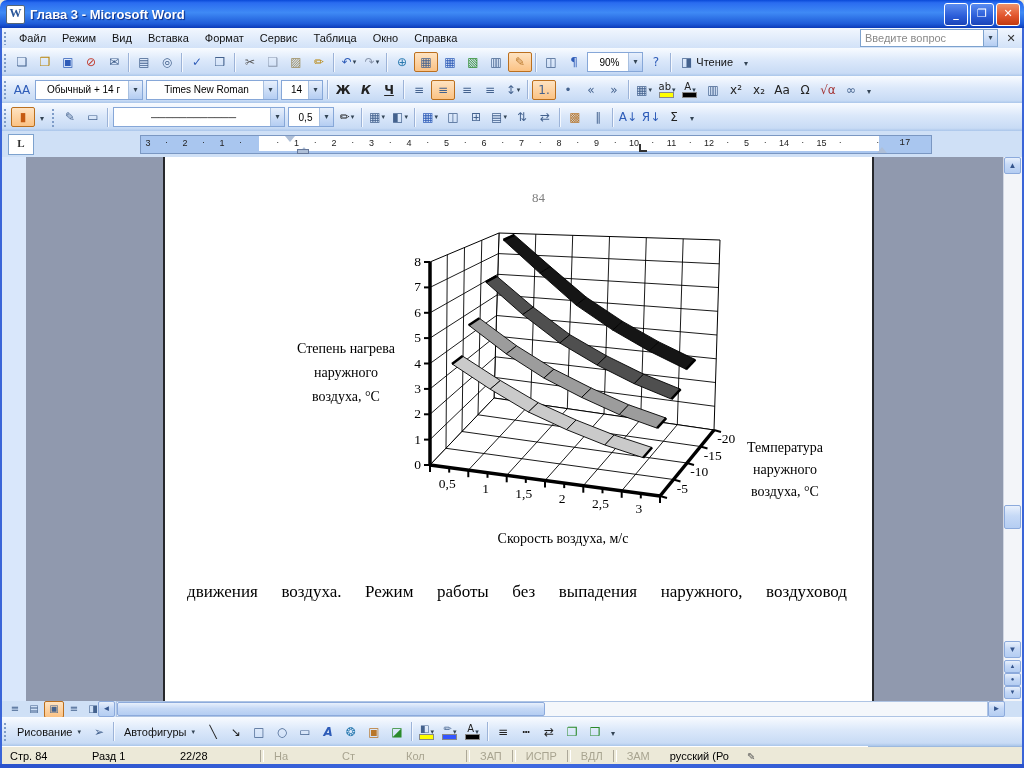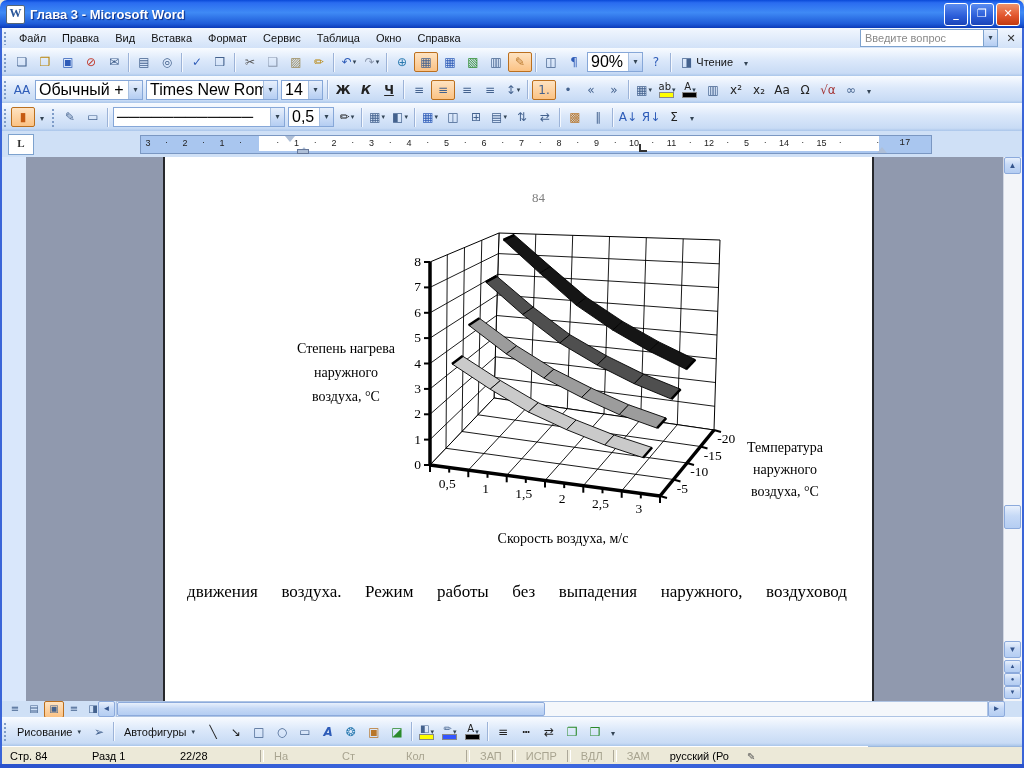--- a/index.html
+++ b/index.html
@@ -37,21 +37,21 @@
   .tsep{width:1px;height:19px;background:#9cb3d8;border-right:1px solid #f4f8fe;margin:0 2px;}
   .tbtn{position:relative;min-width:22px;height:20px;border-radius:2px;display:flex;
     align-items:center;justify-content:center;}
   .tbtn .g{font-family:"DejaVu Sans",sans-serif;font-size:12px;line-height:18px;}
   .tbtn.act{background:linear-gradient(180deg,#fee3c2,#fbc284);border:1px solid #bb6f1e;height:18px;}
   .tbtn .dd{font-size:7px;color:#345;margin-left:1px;}
   .tbtn.hasbar .g{font-size:10px;line-height:10px;margin-top:-5px;}
   .cbar{position:absolute;bottom:2px;left:3px;width:13px;height:4px;border:1px solid #888;}
   .b{font-weight:bold}.i{font-style:italic}.u{text-decoration:underline}
   .combo{height:18px;background:#fff;border:1px solid #86a7d8;display:flex;align-items:center;margin:0 1px;}
-  .cv{flex:1;font-size:16px;padding-left:3px;white-space:nowrap;overflow:hidden;color:#000;}
+  .cv{flex:1;font-size:10px;padding-left:3px;white-space:nowrap;overflow:hidden;color:#000;text-align:center;}
   .cdd{width:13px;height:100%;text-align:center;font-size:8px;color:#345;line-height:17px;
     background:linear-gradient(180deg,#e8f0fc,#b4cdf2);border-left:1px solid #a8c0e0;}
   .lblbtn{padding:0 6px;gap:4px;}
   .lblbtn .lt{font-size:11px;color:#111;}
   .chev{width:12px;height:22px;font-size:8px;color:#345;text-align:center;line-height:26px;}
   
   .rulerrow{position:absolute;left:0;top:131px;width:1024px;height:26px;background:#cfe0f6;}
   .tabsel{position:absolute;left:8px;top:3px;width:24px;height:19px;background:#fff;
     border:1px solid #7da2ce;color:#333;font:bold 11px/17px "Liberation Serif",serif;text-align:center;}
   .rstrip{position:absolute;left:140px;top:4px;width:790px;height:17px;background:#a9c6ef;
@@ -119,21 +119,21 @@
       <div class="cap">_</div>
       <div class="cap">❐</div>
       <div class="cap close">✕</div>
     </div>
   </div>
 
   <div class="menubar">
     <div class="mgrip"></div>
     <div style="display:flex">
         <div class="mitem">Файл</div>
-        <div class="mitem">Правка</div>
+        <div class="mitem">Режим</div>
         <div class="mitem">Вид</div>
         <div class="mitem">Вставка</div>
         <div class="mitem">Формат</div>
         <div class="mitem">Сервис</div>
         <div class="mitem">Таблица</div>
         <div class="mitem">Окно</div>
         <div class="mitem">Справка</div>
       </div>
     <div class="qbox">
       <span>Введите вопрос</span>

